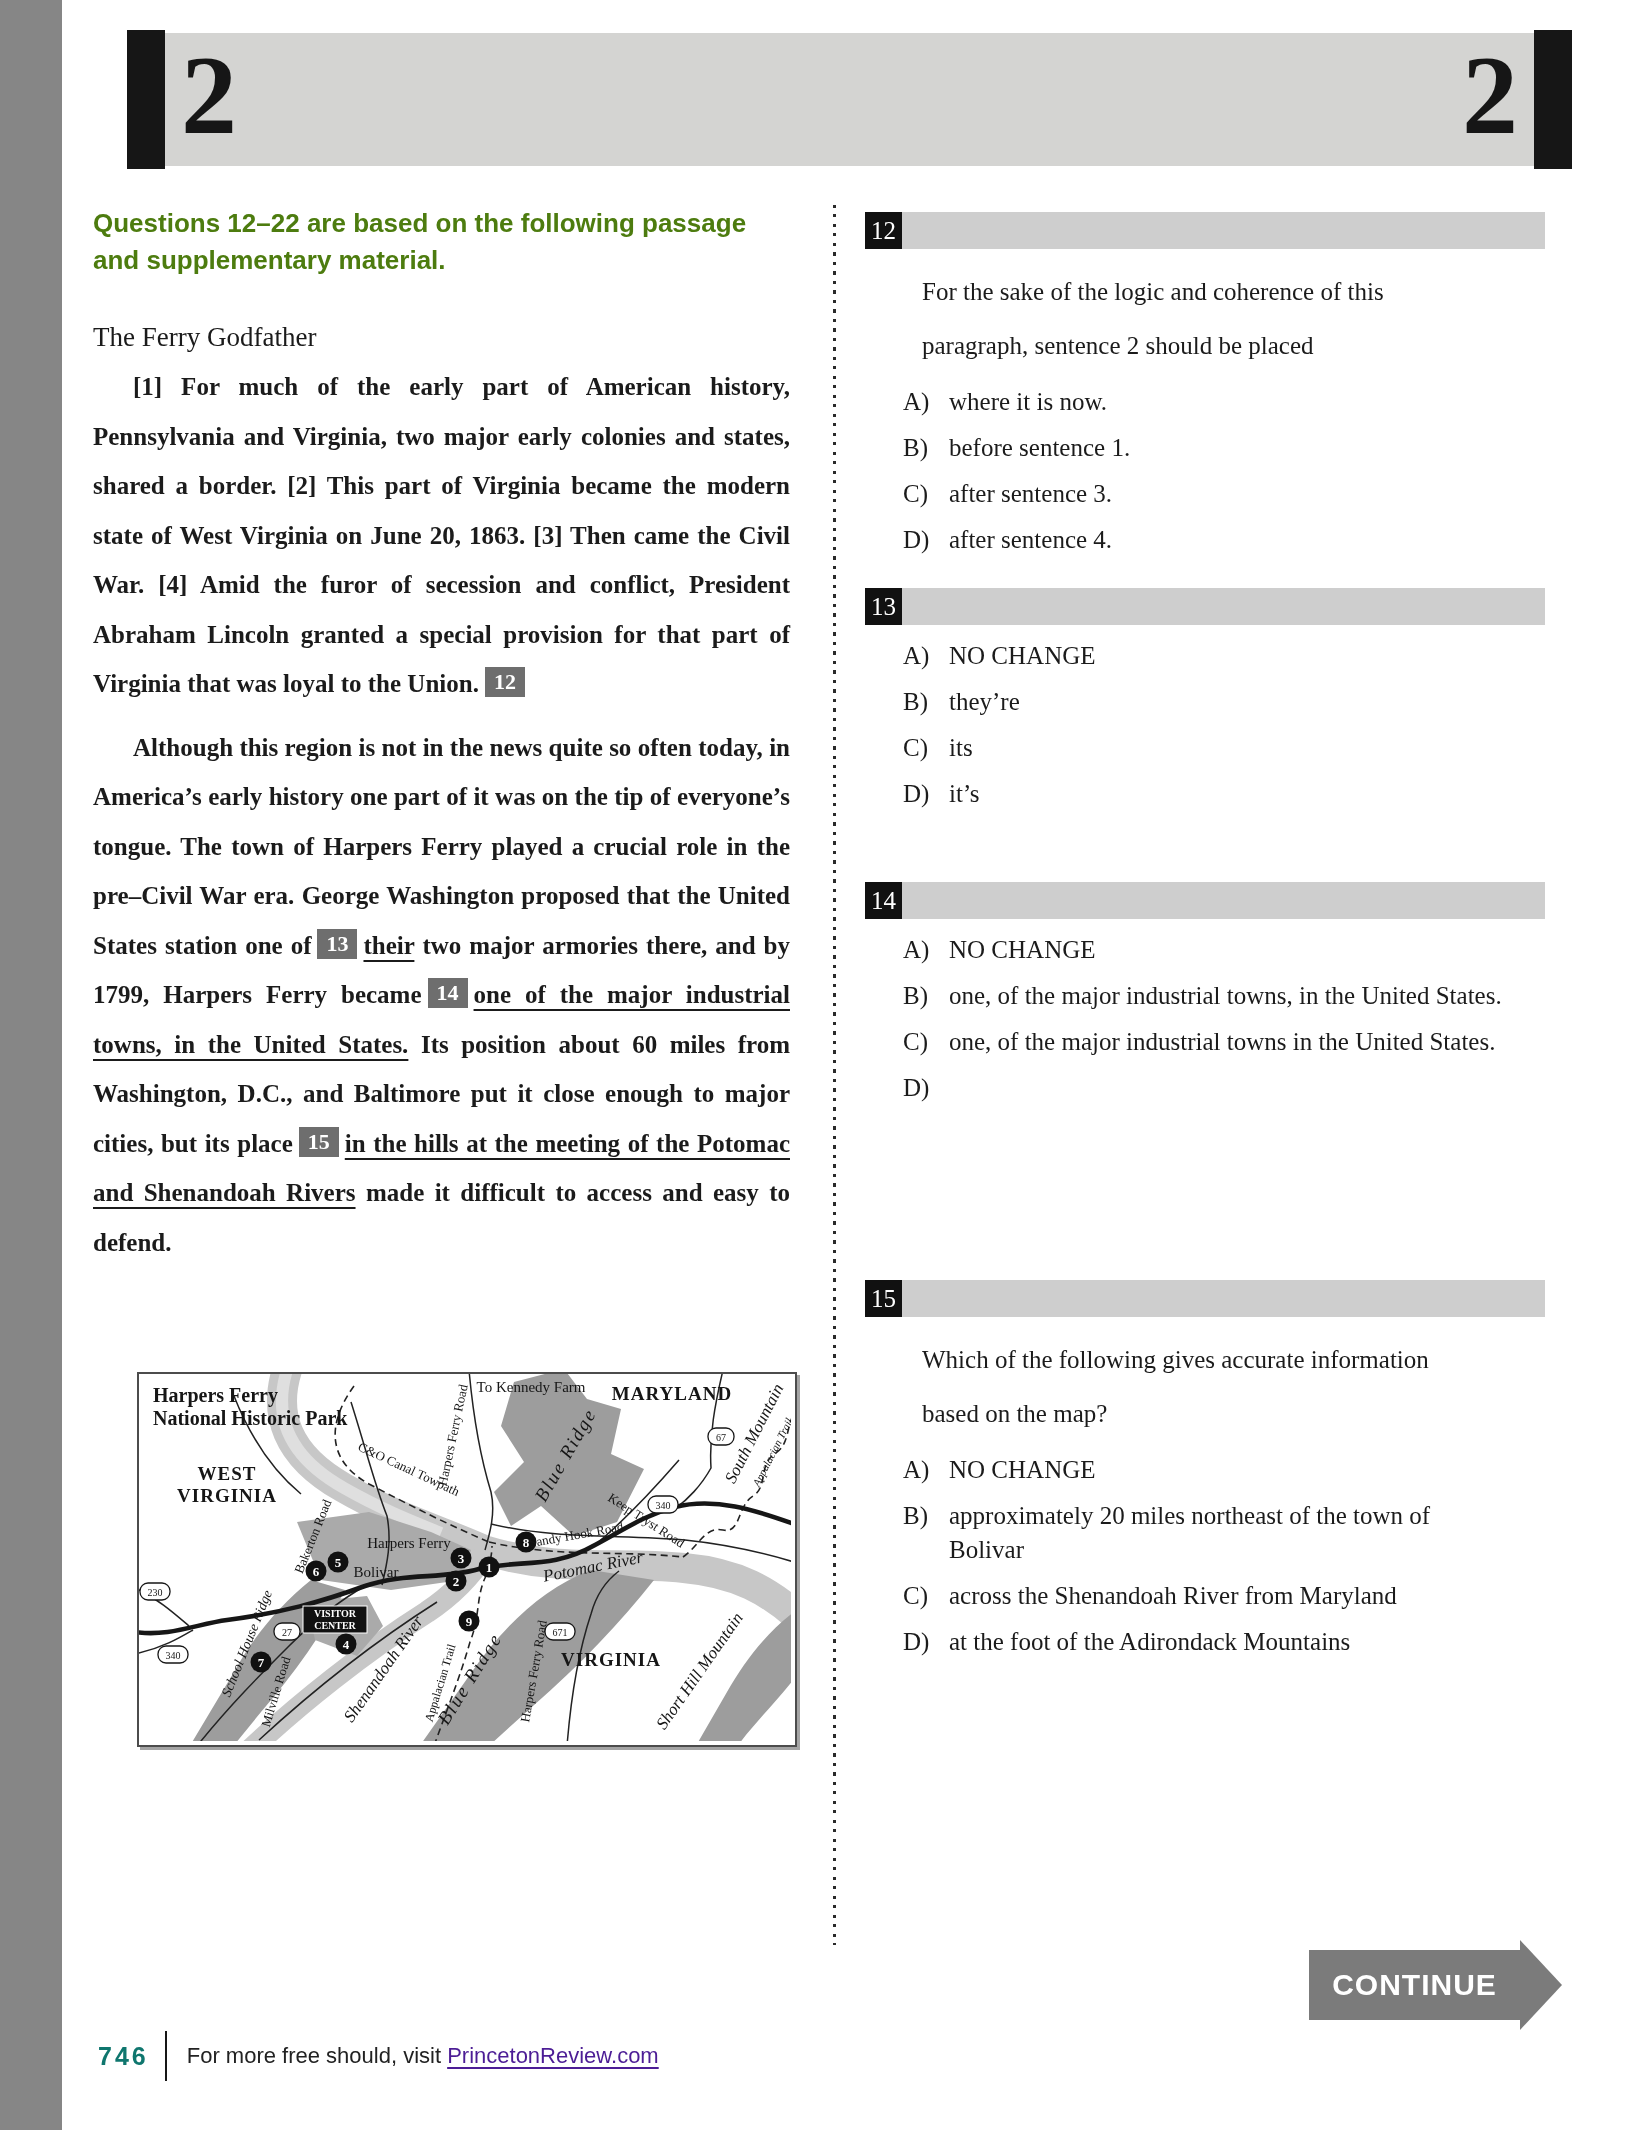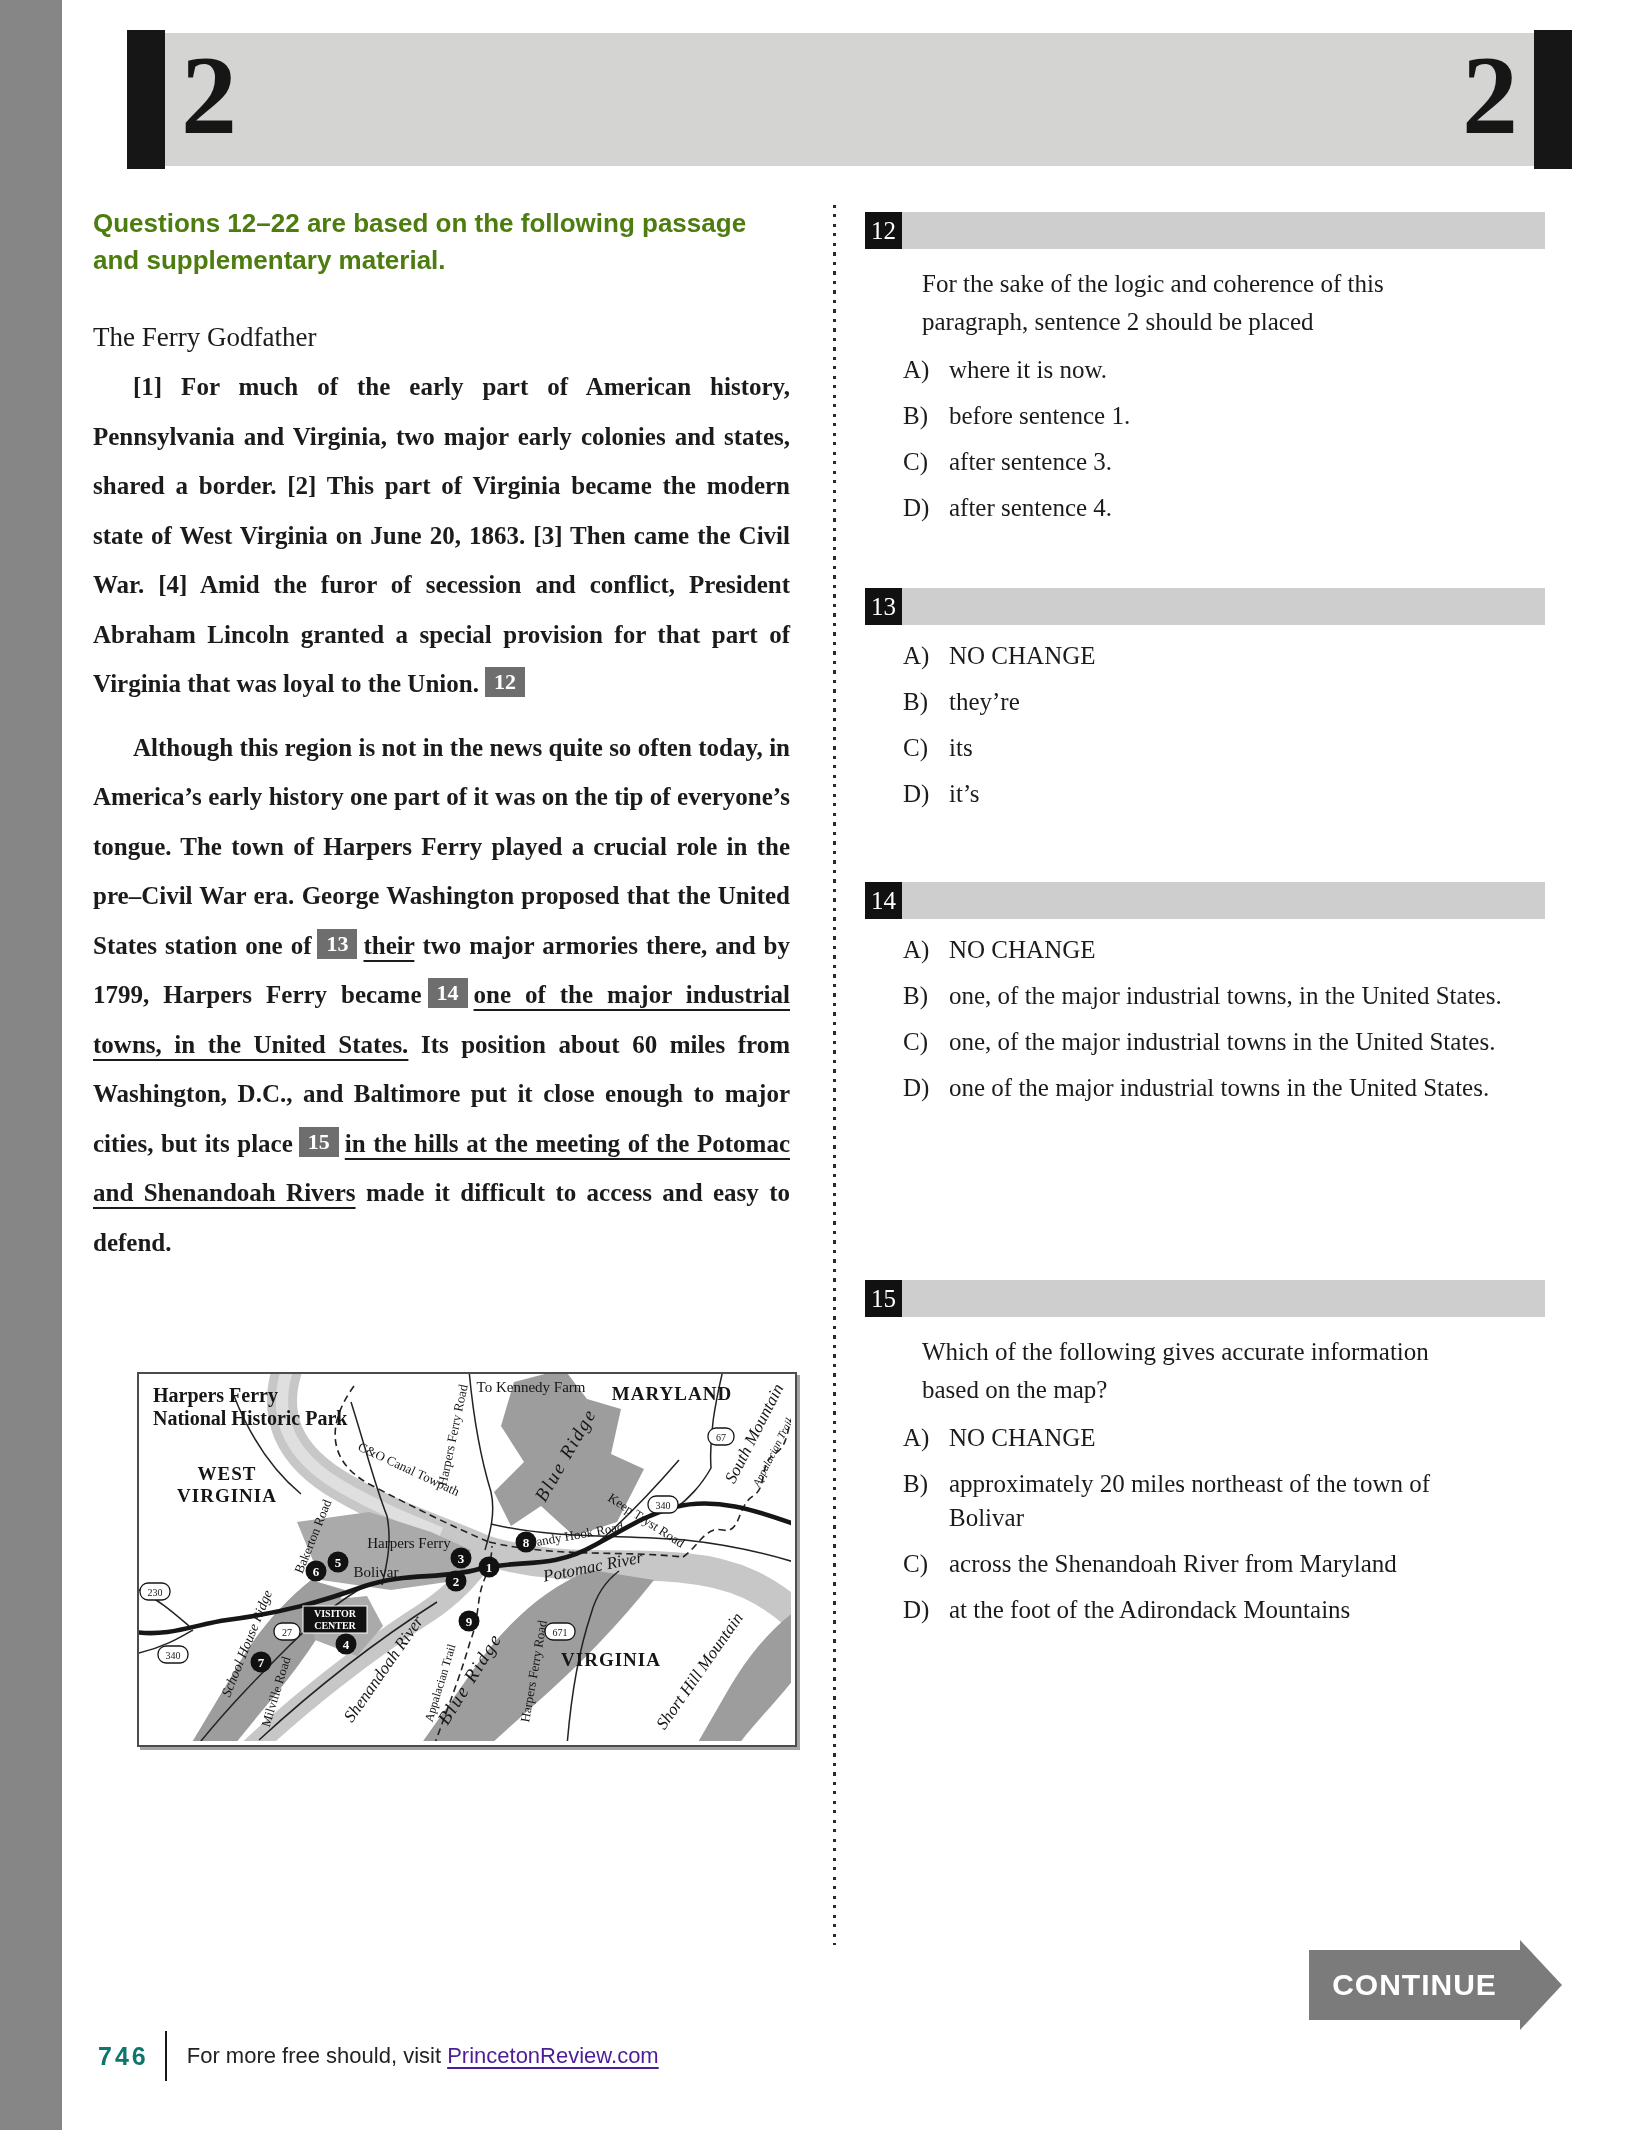--- a/index.html
+++ b/index.html
@@ -29,21 +29,21 @@
            border:2px solid #4c4c4c;box-shadow:3px 3px 0 rgba(90,90,90,0.55);overflow:hidden;}
   .map-fig svg{display:block;}
   
   .divider{position:absolute;left:833px;top:205px;width:3px;height:1740px;
            background-image:repeating-linear-gradient(to bottom,#2a2a2a 0,#2a2a2a 3px,transparent 3px,transparent 9.5px);}
   
   .question{position:absolute;left:865px;width:690px;}
   .qbar{display:flex;width:680px;height:37px;background:#cecece;}
   .qbar .qnum{width:37px;height:37px;background:#111111;color:#ffffff;font-size:25px;
               display:flex;align-items:center;justify-content:center;font-family:"Liberation Serif",serif;}
-  .stem{margin:16px 0 0 57px;width:555px;font-size:25px;line-height:38px;}
+  .stem{margin:16px 0 0 57px;width:555px;font-size:25px;line-height:54px;}
   .opts{margin-top:8px;}
   .opt{display:flex;align-items:flex-start;margin-top:12px;font-size:25px;line-height:34px;}
   .opt .letter{flex:0 0 84px;box-sizing:border-box;padding-left:38px;}
   .opt .otext{max-width:555px;}
   
   .continue{position:absolute;left:1309px;top:1950px;width:253px;height:90px;margin-top:-10px;cursor:pointer;}
   .continue .rect{position:absolute;left:0;top:10px;width:211px;height:70px;background:#7b7b7b;
                   display:flex;align-items:center;justify-content:center;
                   font-family:"Liberation Sans",sans-serif;font-weight:bold;font-size:30px;color:#ffffff;letter-spacing:1px;}
   .continue .tip{position:absolute;left:211px;top:0;width:0;height:0;
@@ -325,21 +325,20 @@
       <div class="opt">
           <span class="letter">B)</span>
           <span class="otext">one, of the major industrial towns, in the United States.</span>
         </div>
       <div class="opt">
           <span class="letter">C)</span>
           <span class="otext">one, of the major industrial towns in the United States.</span>
         </div>
       <div class="opt">
           <span class="letter">D)</span>
-          <span class="otext">one of the major industrial towns in the United States.</span>
         </div>
     </div>
   </div>
 
   <div class="question" style="top:1280px">
     <div class="qbar">
       <div class="qnum">15</div>
     </div>
     <div class="stem">Which of the following gives accurate information based on the map?</div>
     <div class="opts">

